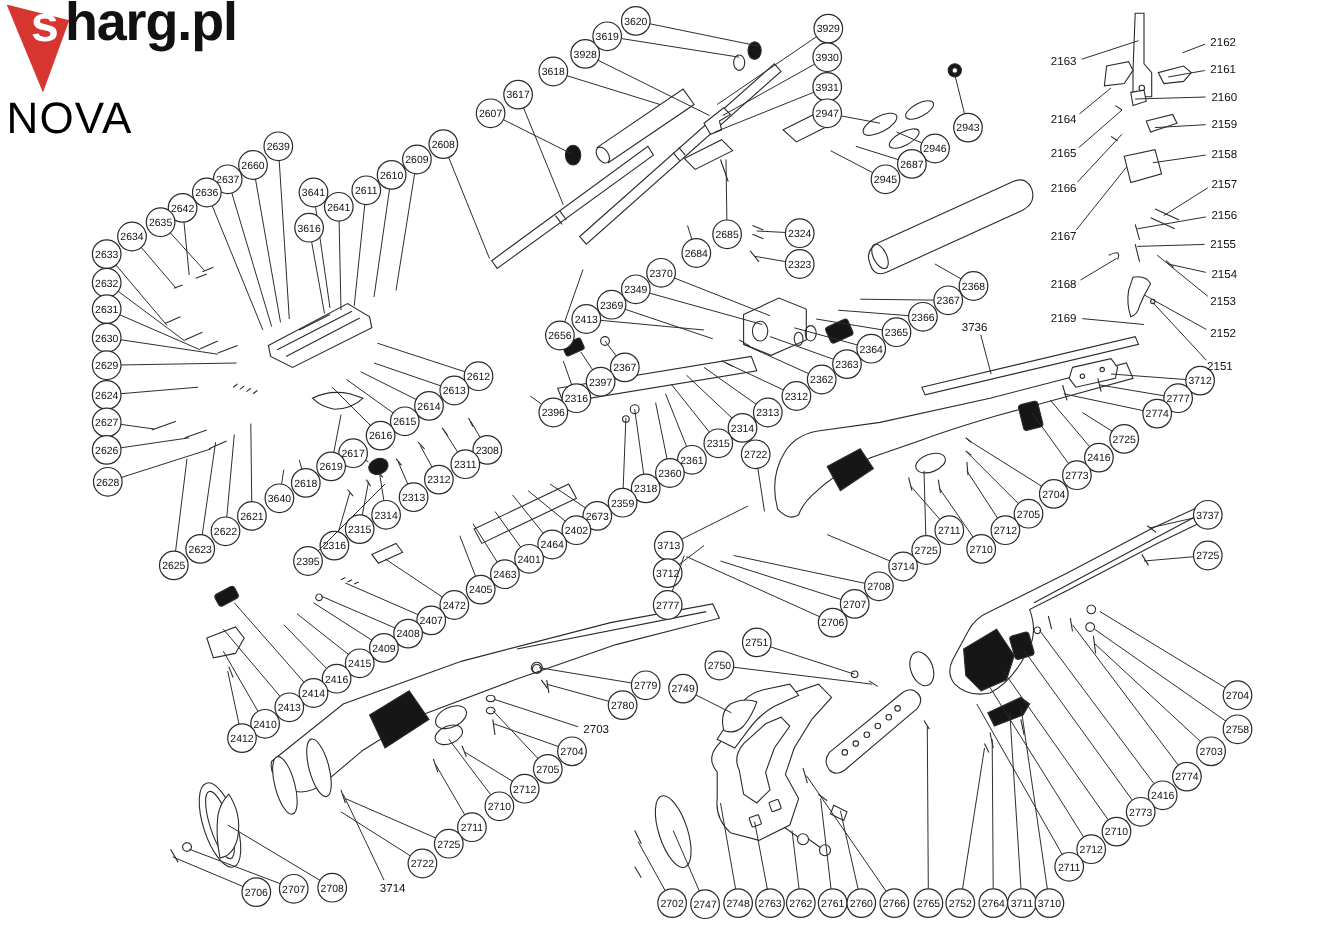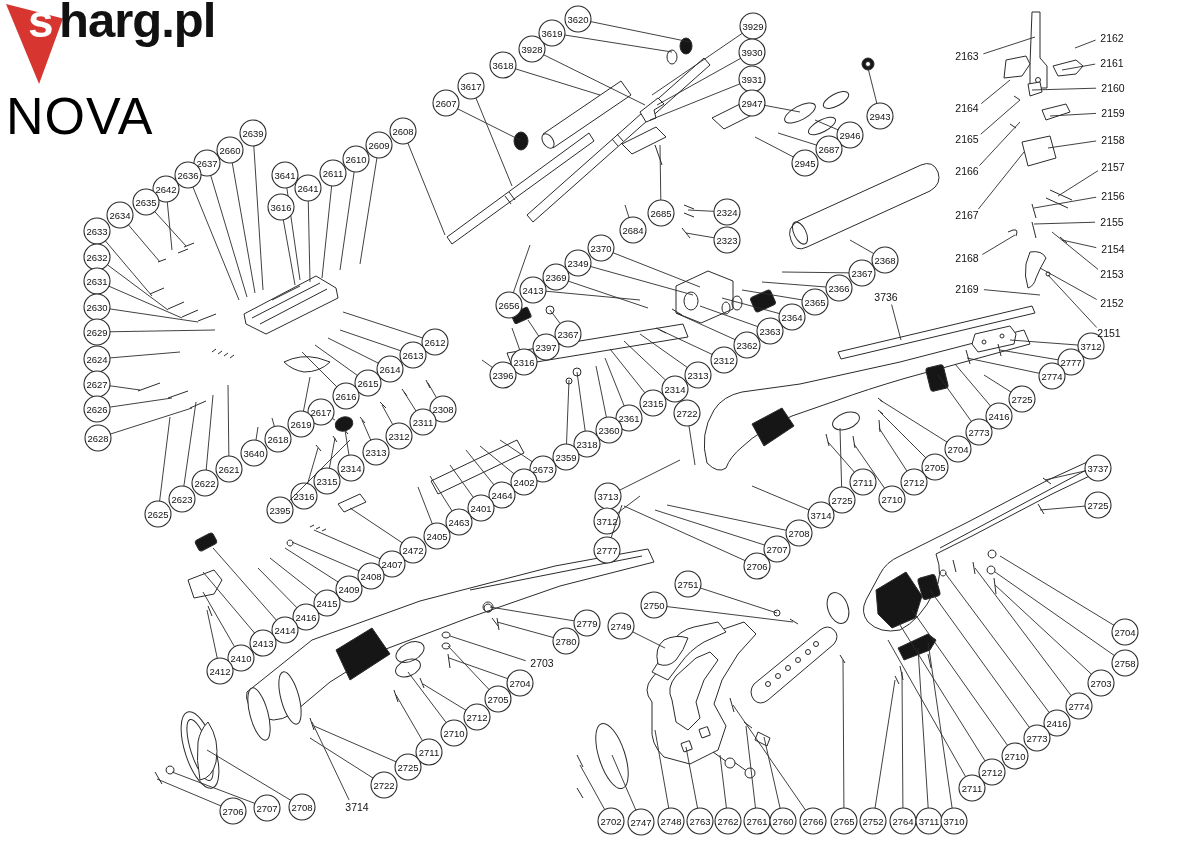--- a/index.html
+++ b/index.html
@@ -6,21 +6,21 @@
   #stage{position:relative;width:1200px;height:849px;background:#fff;overflow:hidden;
          font-family:"Liberation Sans",sans-serif;}
   #diagram-svg{position:absolute;left:0;top:0;}
   #logo{position:absolute;left:6px;top:2px;width:300px;height:170px;}
   #brand{position:relative;height:86px;}
   #brand-triangle{position:absolute;left:0;top:2px;width:57px;height:80px;
     clip-path:polygon(0 0,100% 18%,58% 100%);}
   #brand-s{position:absolute;left:22px;top:-8px;color:#fff;font-weight:bold;font-size:46px;}
   #brand-text{position:absolute;left:53px;top:-10px;color:#111;font-weight:bold;font-size:49px;
     letter-spacing:-1px;}
-  #model{position:absolute;left:0;top:84px;color:#000;font-size:52px;font-weight:400;
+  #model{position:absolute;left:0;top:84px;color:#000;font-size:40px;font-weight:400;
     letter-spacing:1px;}
   .co-line{stroke:#2b2b2b;stroke-width:0.9;fill:none;}
   .co-circle{fill:#fff;stroke:#2b2b2b;stroke-width:1.1;}
   .co-text{fill:#111;font-family:"Liberation Sans",sans-serif;font-size:9.5px;text-anchor:middle;}
   .lbl-text{fill:#111;font-family:"Liberation Sans",sans-serif;font-size:10.5px;text-anchor:middle;}
   .art{stroke:#2b2b2b;stroke-width:1;fill:none;}
   .artw{stroke:#2b2b2b;stroke-width:1;fill:#fff;}
   .artd{stroke:#2b2b2b;stroke-width:1;fill:#161616;}
 </style>
 </head>

